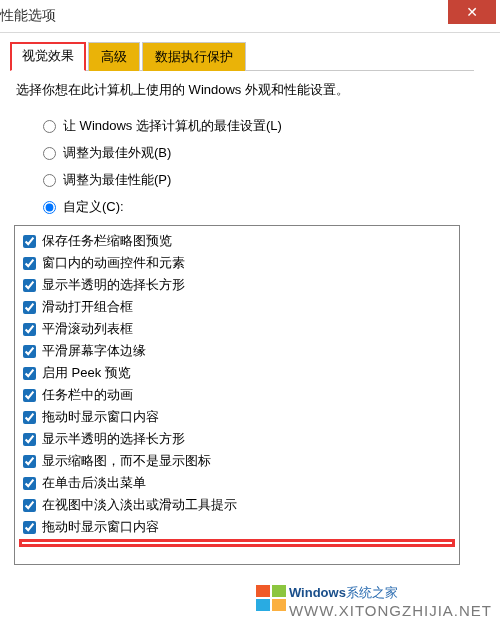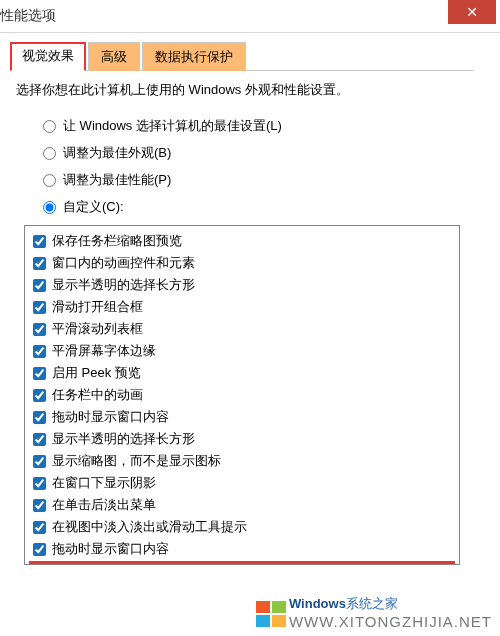--- a/index.html
+++ b/index.html
@@ -2,32 +2,32 @@
 <html><head>
 <meta charset="utf-8">
 <style>
   html,body{margin:0;padding:0;font-family:"Microsoft YaHei","Segoe UI",Tahoma,sans-serif;font-size:13px;color:#000;background:#fff}
   .window{width:500px;height:636px;position:relative;overflow:hidden;background:#fff}
   .titlebar{height:32px;background:#fff;border-bottom:1px solid #d9d9d9;display:flex;align-items:center;position:relative}
   .title-text{flex:1;text-align:left;font-size:14px;color:#333}
   .close-btn{width:48px;height:24px;background:#c64436;color:#fff;display:flex;align-items:center;justify-content:center;position:absolute;right:4px;top:0;font-size:14px;cursor:pointer}
   .content{padding:8px 26px 0 10px}
   .tabs{display:flex;border-bottom:1px solid #c9c9c9;margin-bottom:10px}
-  .tab{padding:5px 12px;border:1px solid #c9c9c9;border-bottom:none;background:#fdba74;margin-right:2px;font-size:13px;cursor:pointer;position:relative;top:1px}
+  .tab{padding:5px 12px;border:1px solid #c9c9c9;border-bottom:none;background:#eab308;margin-right:2px;font-size:13px;cursor:pointer;position:relative;top:1px}
   .tab.active{background:#fff;border-bottom:1px solid #fff}
   .tab-hl{border:2px solid #e33;padding:3px 10px}
   .desc{margin:6px 6px 18px 6px;font-size:13px}
   .radio-group{margin-left:28px}
   .radio-row{display:flex;align-items:flex-start;margin:9px 0;font-size:13px}
   .radio-row input{margin-right:7px}
-  .chk-panel{margin:6px 14px 0 14px;border:1px solid #838383;height:330px;overflow:hidden;padding:4px 2px;position:relative}
+  .chk-panel{margin:6px 14px 0 4px;border:1px solid #838383;height:330px;overflow:hidden;padding:4px 2px;position:relative}
   .chk-row{display:flex;align-items:center;padding:1px 4px;font-size:13px;line-height:20px}
   .chk-row input{margin:0 6px 0 2px;accent-color:#1a6fb8}
   .chk-hl{border:3px solid #e33;margin:1px 2px}
-  .watermark{position:absolute;right:4px;bottom:4px;display:flex;align-items:flex-end;background:rgba(255,255,255,0.7);padding:2px 4px}
+  .watermark{position:absolute;right:4px;bottom:15px;display:flex;align-items:flex-start;background:rgba(255,255,255,0.7);padding:2px 4px}
   .wm-icon{width:34px;height:30px;position:relative}
   .wm-icon .pane{position:absolute;width:14px;height:12px}
   .wm-icon .p1{top:1px;left:1px;background:#f05a28}
   .wm-icon .p2{top:1px;left:17px;background:#8cc63f}
   .wm-icon .p3{top:15px;left:1px;background:#29abe2}
   .wm-icon .p4{top:15px;left:17px;background:#fbb040}
   .wm-text{font-size:13px;color:#2b6cb0}
   .wm-text b{color:#1a4f8b}
   .wm-sub{font-size:15px;color:#7a7a7a;display:block;letter-spacing:1px}
 </style>
@@ -112,24 +112,20 @@
         <div class="chk-row">
           <input type="checkbox" checked="" style="">
           <span>显示半透明的选择长方形</span>
         </div>
         <div class="chk-row">
           <input type="checkbox" checked="" style="">
           <span>显示缩略图，而不是显示图标</span>
         </div>
         <div class="chk-row">
           <input type="checkbox" checked="" style="">
-          <span>在窗口下显示阴影</span>
-        </div>
-        <div class="chk-row">
-          <input type="checkbox" checked="" style="">
           <span>在单击后淡出菜单</span>
         </div>
         <div class="chk-row">
           <input type="checkbox" checked="" style="">
           <span>在视图中淡入淡出或滑动工具提示</span>
         </div>
         <div class="chk-row">
           <input type="checkbox" checked="" style="">
           <span>拖动时显示窗口内容</span>
         </div>

